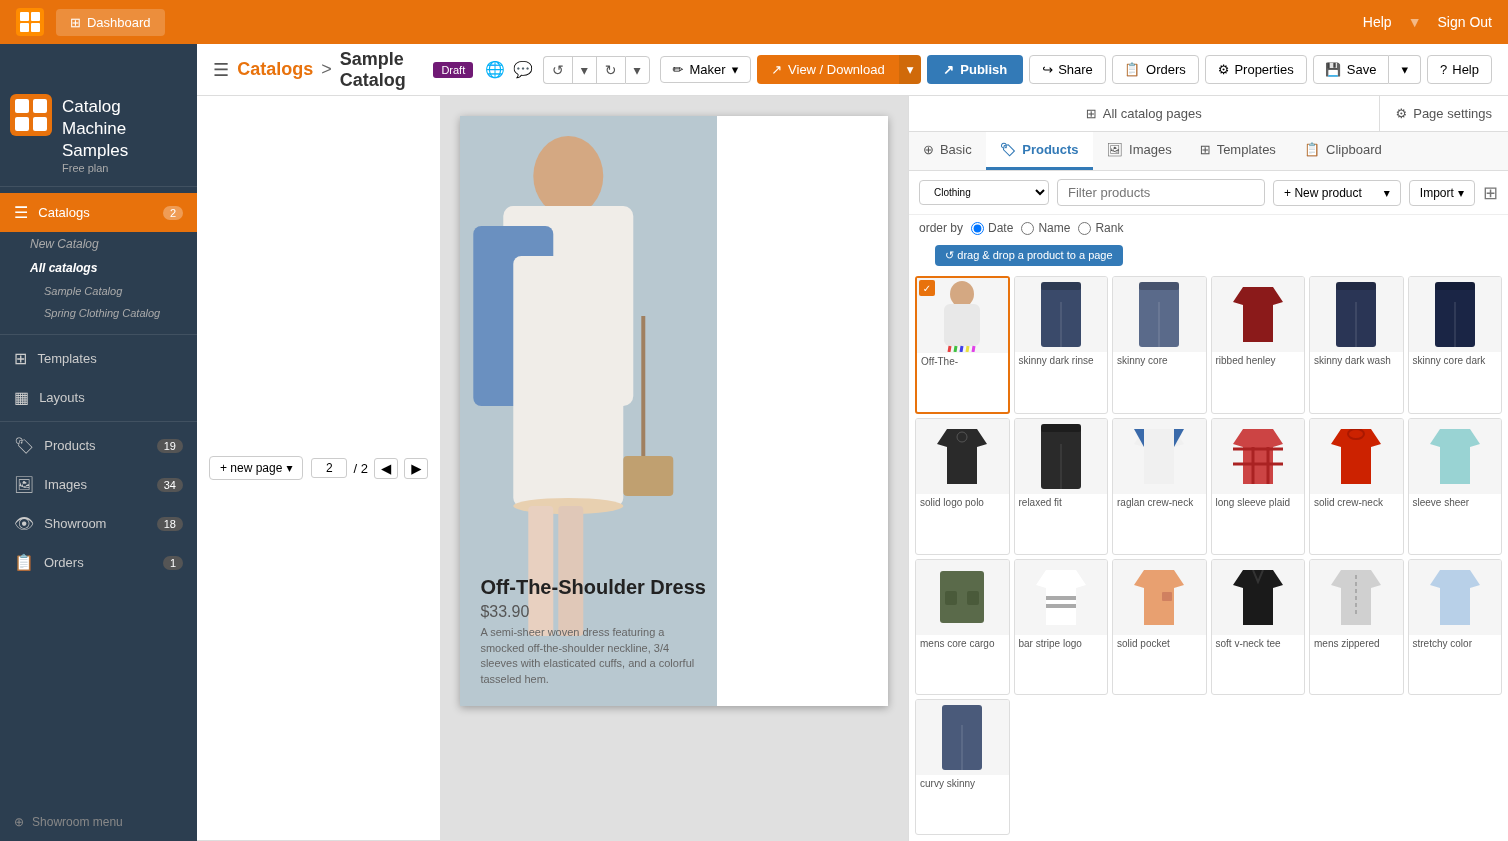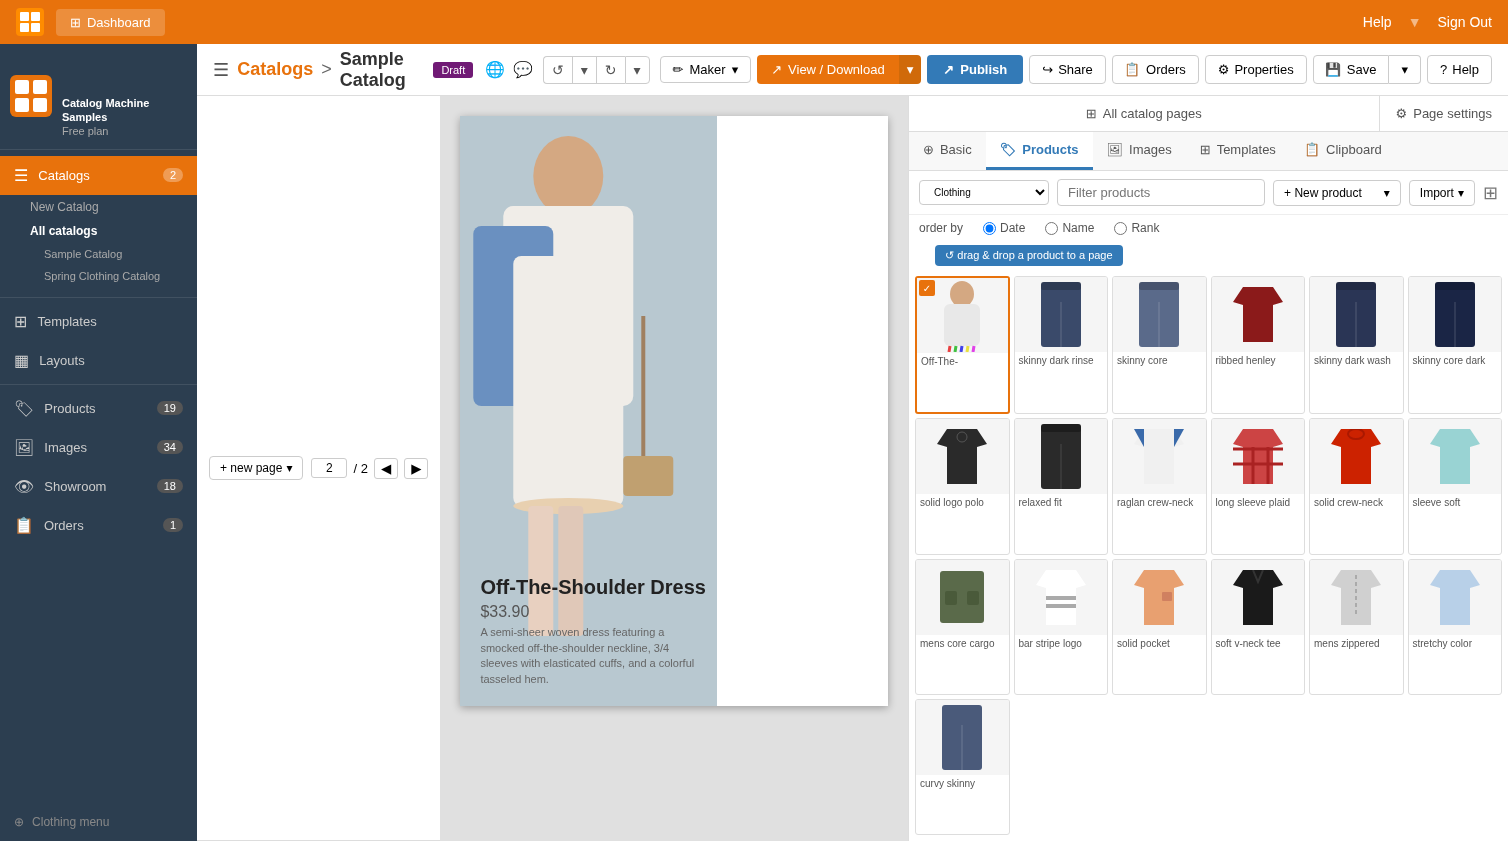--- a/index.html
+++ b/index.html
@@ -48,21 +48,21 @@
       border-bottom: 1px solid rgba(255,255,255,0.1);
     }
     .brand-logo {
       width: 42px; height: 42px;
       background: #e8720c;
       border-radius: 6px;
       display: flex; align-items: center; justify-content: center;
       font-size: 10px; color: white; font-weight: bold; text-align: center;
       flex-shrink: 0;
     }
-    .brand-name { font-size: 11px; font-weight: bold; line-height: 1.3; margin-top: 40px; }
+    .brand-name { font-size: 17px; font-weight: normal; line-height: 1.3; margin-top: 40px; }
     .brand-plan { font-size: 11px; color: #aaa; }
     .sidebar-section {
       padding: 6px 0;
     }
     .sidebar-item {
       display: flex;
       align-items: center;
       padding: 10px 14px;
       cursor: pointer;
       color: #ccc;
@@ -81,20 +81,21 @@
       padding: 1px 7px;
       font-size: 11px;
       margin-left: auto;
     }
     .sidebar-item.active .sidebar-badge { background: rgba(255,255,255,0.3); }
     .sidebar-sub-item {
       padding: 5px 10px 5px 30px;
       color: #aaa;
       cursor: pointer;
       font-size: 12px;
+      font-style: italic;
     }
     .sidebar-sub-item.active { color: white; font-weight: bold; }
     .sidebar-icon { font-size: 16px; }
     .sidebar-divider { border-top: 1px solid rgba(255,255,255,0.1); margin: 4px 0; }
     .collapse-menu {
       margin-top: auto;
       padding: 12px 14px;
       color: #888;
       cursor: pointer;
       font-size: 12px;
@@ -369,21 +370,21 @@
       cursor: pointer;
       font-size: 18px;
       color: #777;
     }
 
     
     .order-by-row {
       padding: 6px 10px;
       display: flex;
       align-items: center;
-      gap: 20px;
+      gap: 8px;
       font-size: 12px;
       color: #555;
     }
     .order-by-row label { display: flex; align-items: center; gap: 4px; cursor: pointer; }
     .drag-hint {
       background: #337ab7;
       color: white;
       font-size: 11px;
       padding: 4px 10px;
       border-radius: 4px;
@@ -527,21 +528,21 @@
       <span class="sidebar-badge">18</span>
     </div>
     <div class="sidebar-item">
       <span class="sidebar-icon">📋</span>
       <span>Orders</span>
       <span class="sidebar-badge">1</span>
     </div>
 
     <div class="collapse-menu">
       <span>⊕</span>
-      <span>Clothing menu</span>
+      <span>Showroom menu</span>
     </div>
   </div>
 
   <div class="content-area">
 
     <div class="catalog-header">
       <div class="catalog-header-left">
         <span style="cursor:pointer; font-size:18px; color:#555;">☰</span>
         <span class="breadcrumb" style="cursor:pointer;">Catalogs</span>
         <span class="breadcrumb-sep"> &gt; </span>
@@ -842,21 +843,21 @@
                 </svg>
               </div>
               <div class="product-card-label">solid crew-neck</div>
             </div>
             <div class="product-card">
               <div class="product-card-img">
                 <svg width="50" height="55" viewBox="0 0 50 55">
                   <path d="M10,0 L0,15 L10,18 L10,55 L40,55 L40,18 L50,15 L40,0 Z" fill="#88cccc" opacity="0.85"></path>
                 </svg>
               </div>
-              <div class="product-card-label">sleeve soft</div>
+              <div class="product-card-label">sleeve sheer</div>
             </div>
             <div class="product-card">
               <div class="product-card-img">
                 <svg width="44" height="52" viewBox="0 0 44 52">
                   <rect x="0" y="0" width="44" height="52" rx="3" fill="#5a6a4a"></rect>
                   <rect x="5" y="20" width="12" height="14" rx="2" fill="#4a5a3a"></rect>
                   <rect x="27" y="20" width="12" height="14" rx="2" fill="#4a5a3a"></rect>
                 </svg>
               </div>
               <div class="product-card-label">mens core cargo</div>

